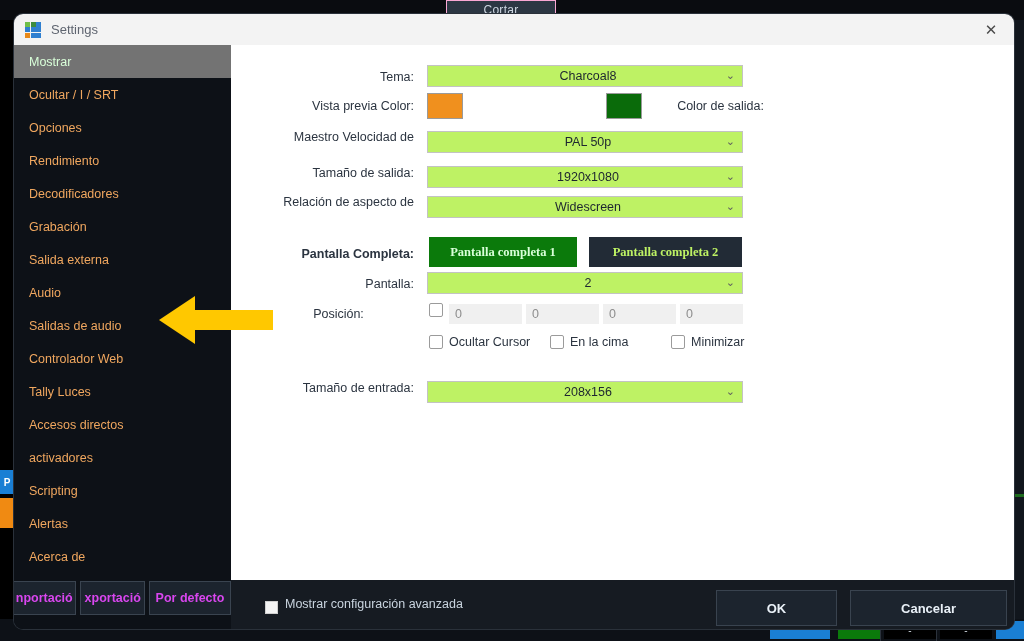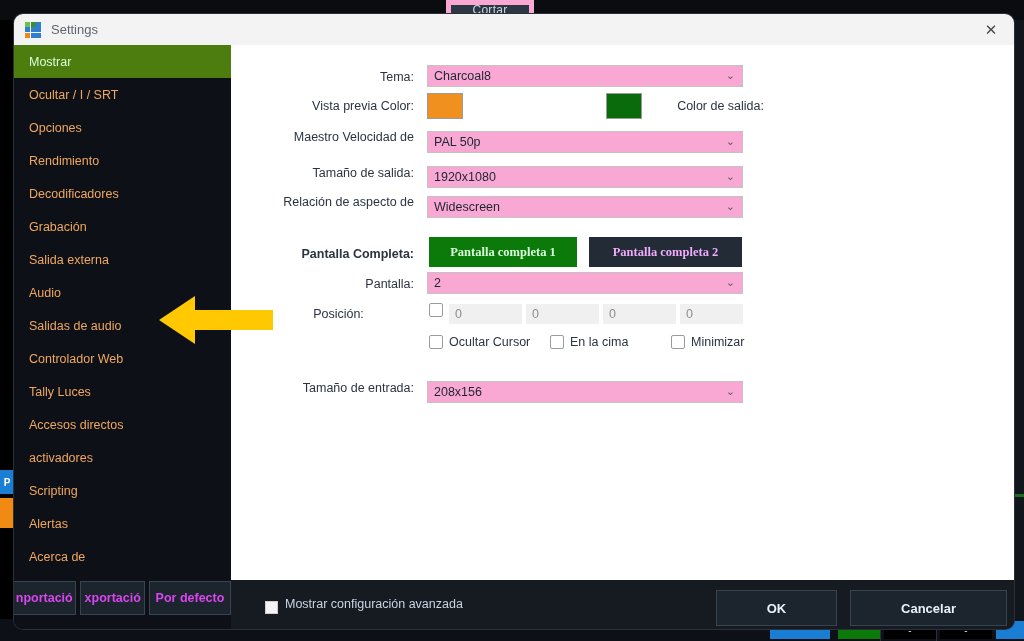--- a/index.html
+++ b/index.html
@@ -24,23 +24,23 @@
     background: #0c0f14;
   }
   .bg-topstrip {
     position: absolute;
     left: 0; top: 0; right: 0; height: 20px;
     background: #0a0c10;
   }
   .bg-cortar-tab {
     position: absolute;
     left: 446px; top: 0px;
-    width: 88px; height: 20px;
+    width: 110px; height: 20px;
     background: #2c3743;
-    border: 5px solid #f9a8d4;
+    border: 1px solid #f9a8d4;
     box-sizing: border-box;
     color: #cdd6e0;
     font-size: 12px;
     display: flex;
     align-items: center;
     justify-content: center;
     letter-spacing: .3px;
   }
   .bg-left-panel {
     position: absolute;
@@ -150,21 +150,21 @@
     height: 33px;
     display: flex;
     align-items: center;
     padding-left: 15px;
     color: #f2a35a;
     font-size: 12.5px;
     box-sizing: border-box;
     cursor: default;
   }
   .side-item.selected {
-    background: #4d7c0f;
+    background: #737373;
     color: #d8ffd8;
     text-align: center;
   }
   .side-item.selected .side-label { color: #d9ffd9; }
   .side-label { color: #f0a75f; }
   .side-item.selected .side-label { color: #d9ffd9; }
 
   
   .side-footer {
     position: absolute;
@@ -207,30 +207,31 @@
     position: absolute;
     text-align: right;
     color: #2b3440;
     font-size: 12.5px;
     white-space: nowrap;
   }
   .lbl.bold { font-weight: bold; }
 
   .combo {
     position: absolute;
-    background: #f9a8d4;
+    background: #bef264;
     border: 1px solid #c3c3c3;
     box-sizing: border-box;
     height: 22px;
     display: flex;
     align-items: center;
     padding-left: 6px;
     font-size: 12.5px;
     color: #1d2630;
     cursor: default;
+    justify-content: center;
   }
   .combo .chev {
     position: absolute;
     right: 7px;
     top: 3px;
     color: #606060;
     font-size: 11px;
   }
   .swatch {
     position: absolute;
@@ -252,21 +253,21 @@
     font-family: Liberation Serif, serif;
   }
   .fsbtn.green {
     background: #0b7a0b;
     border: 1px solid #0b7a0b;
     color: #d9ffd9;
   }
   .fsbtn.dark {
     background: #222b36;
     border: 1px solid #222b36;
-    color: #f0abfc;
+    color: #bef264;
   }
   .numfield {
     position: absolute;
     height: 20px;
     background: #f0f0f0;
     border: none;
     box-sizing: border-box;
     display: flex;
     align-items: center;
     padding-left: 6px;

